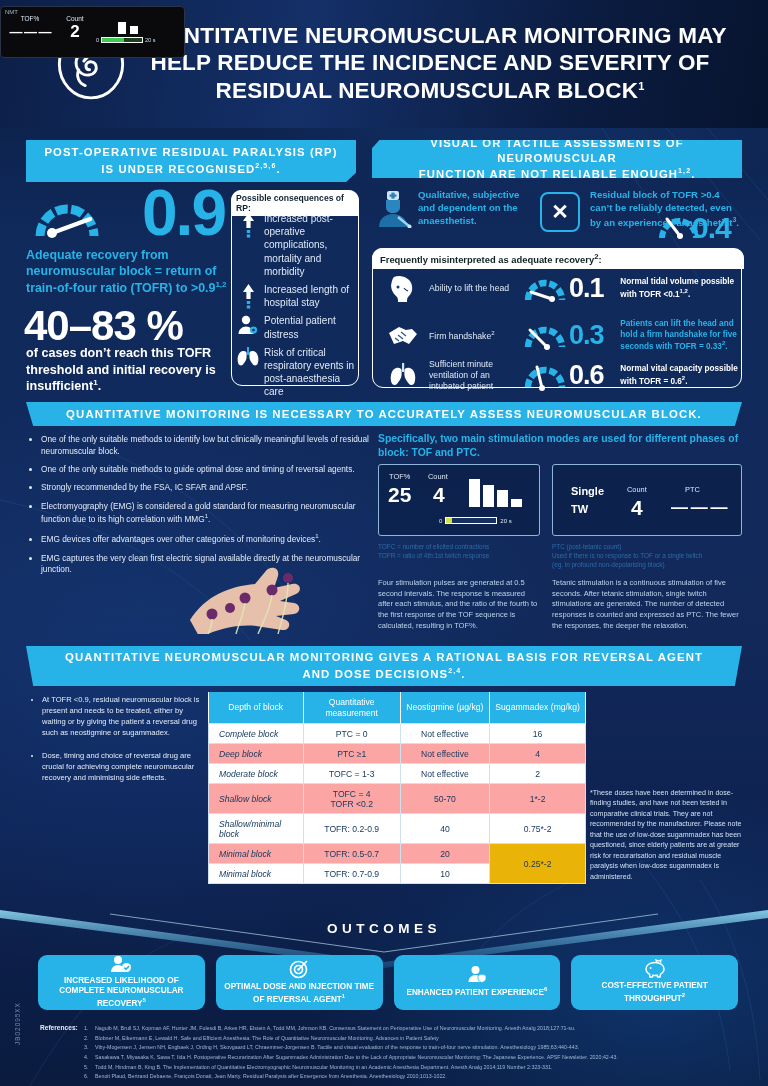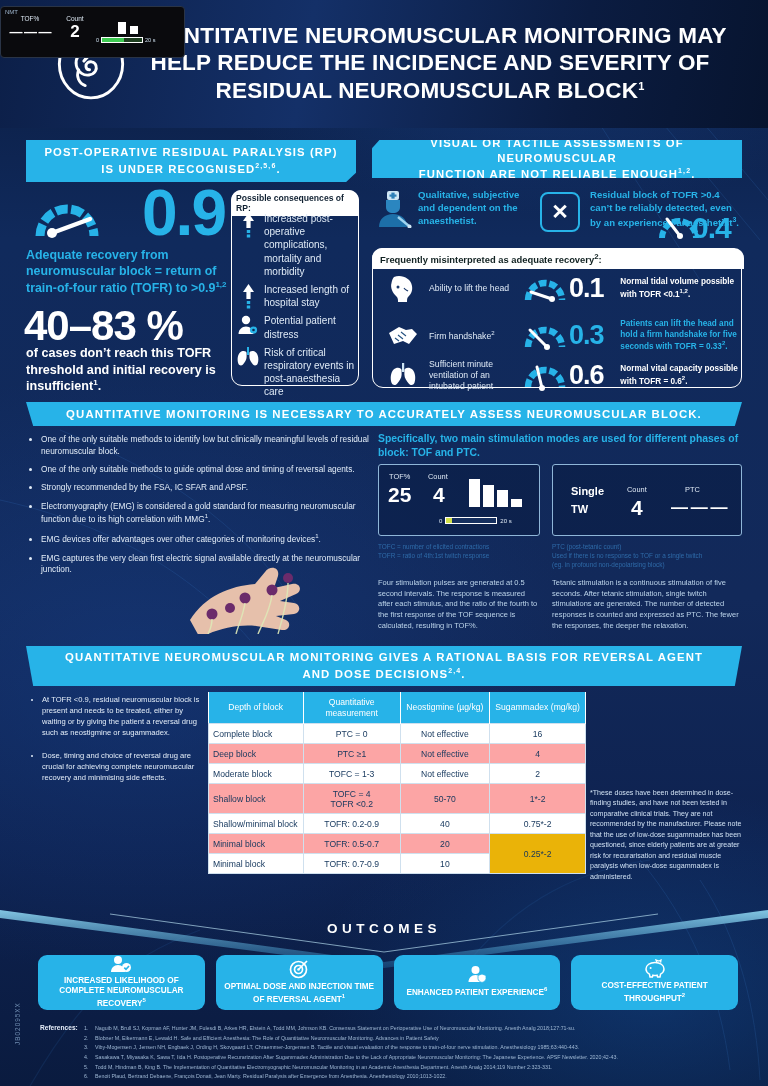--- a/index.html
+++ b/index.html
@@ -107,21 +107,21 @@
   
   .p3-banner { left:26px; top:646px; width:716px; height:40px; font-size:11.4px; line-height:1.4;
     clip-path: polygon(0 0,100% 0,99% 100%,1% 100%); }
   .s3-bullets { position:absolute; left:32px; top:694px; width:172px; }
   .s3-bullets li { font-size:7.6px; color:#e3edf8; line-height:1.45; margin-bottom:12px; margin-left:10px; }
   table.dose { position:absolute; left:208px; top:692px; width:378px; border-collapse:collapse;
     background:#fff; color:#14365c; }
   table.dose th { background:#27b3e8; color:#fff; font-size:8.6px; font-weight:normal; padding:5px 3px;
     line-height:1.25; border-right:1px solid #fff; }
   table.dose td { font-size:8.6px; padding:4.5px 3px; text-align:center; border:1px solid #cfe0ee; }
-  table.dose td.lft { text-align:left; padding-left:4px; }
+  table.dose td.lft { text-align:left; padding-left:10px;font-style:italic; }
   table.dose tr.alt td { background:#fca5a5; }
   .footnote { position:absolute; left:590px; top:788px; width:158px; font-size:7.1px; color:#cfe0f2; line-height:1.48; }
 
   
   .out-chevron { position:absolute; left:0; top:908px; width:768px; height:60px; }
   .out-title { position:absolute; left:0; top:921px; width:768px; text-align:center;
     font-size:13.5px; font-weight:bold; letter-spacing:4.5px; }
   .out-cards { position:absolute; left:38px; top:955px; width:700px; display:flex; gap:11px; }
   .out-card { width:167px; height:55px; background:#27b3e8; border-radius:9px;
     display:flex; flex-direction:column; align-items:center; justify-content:center; padding:4px 5px 5px; }

